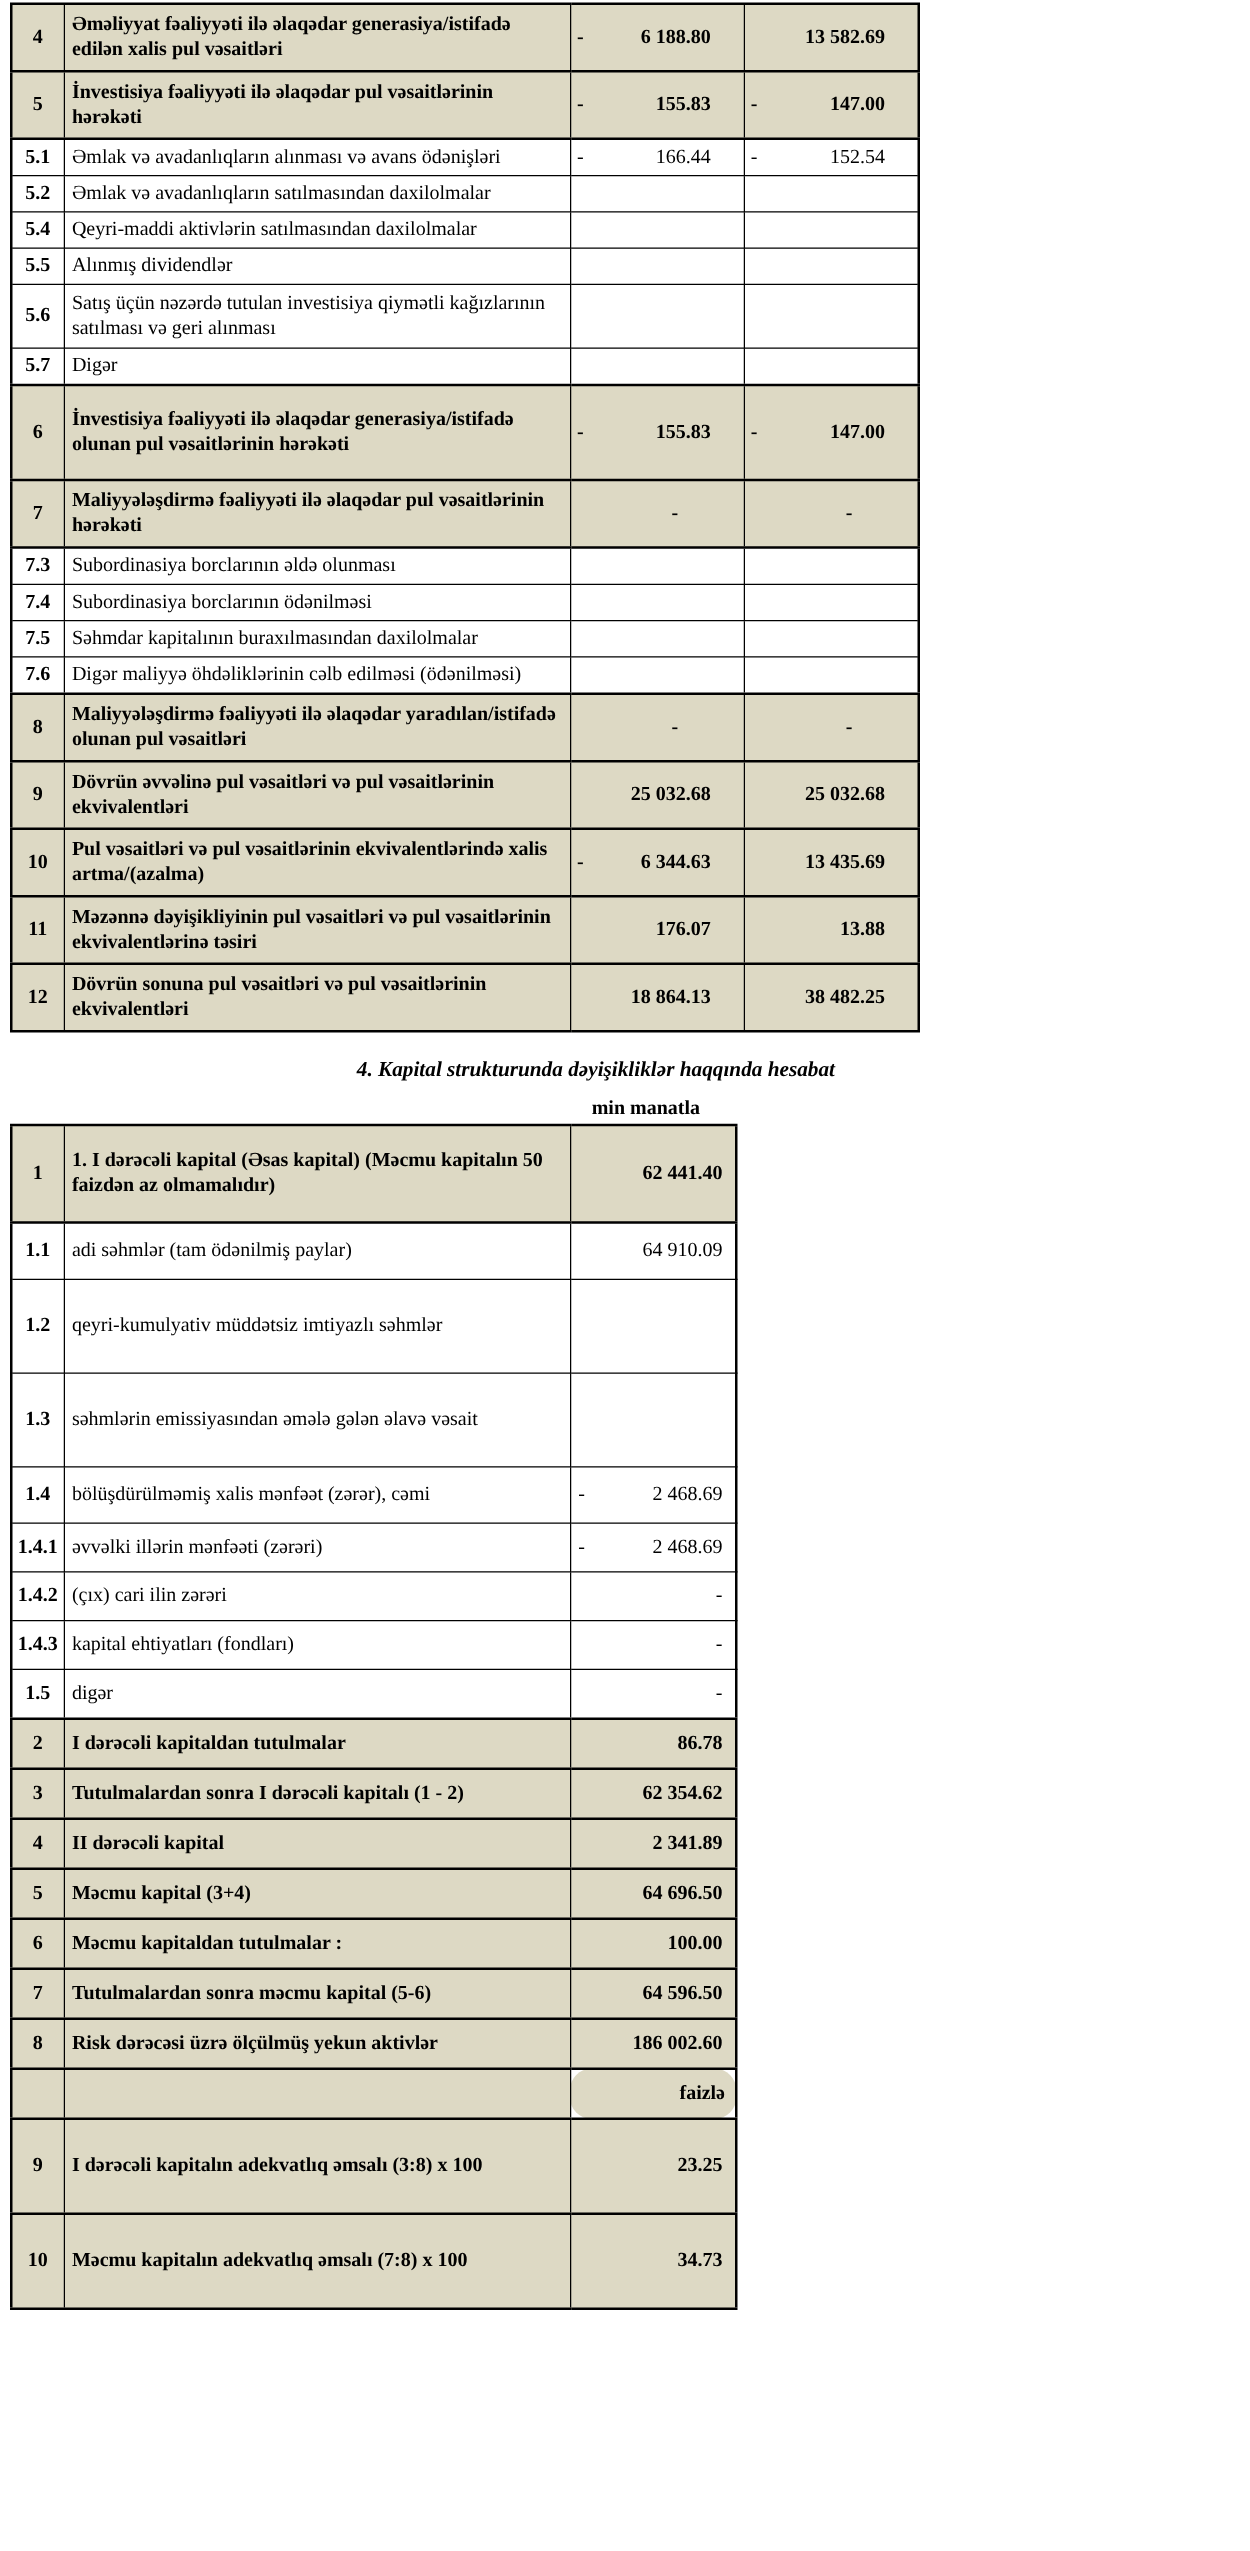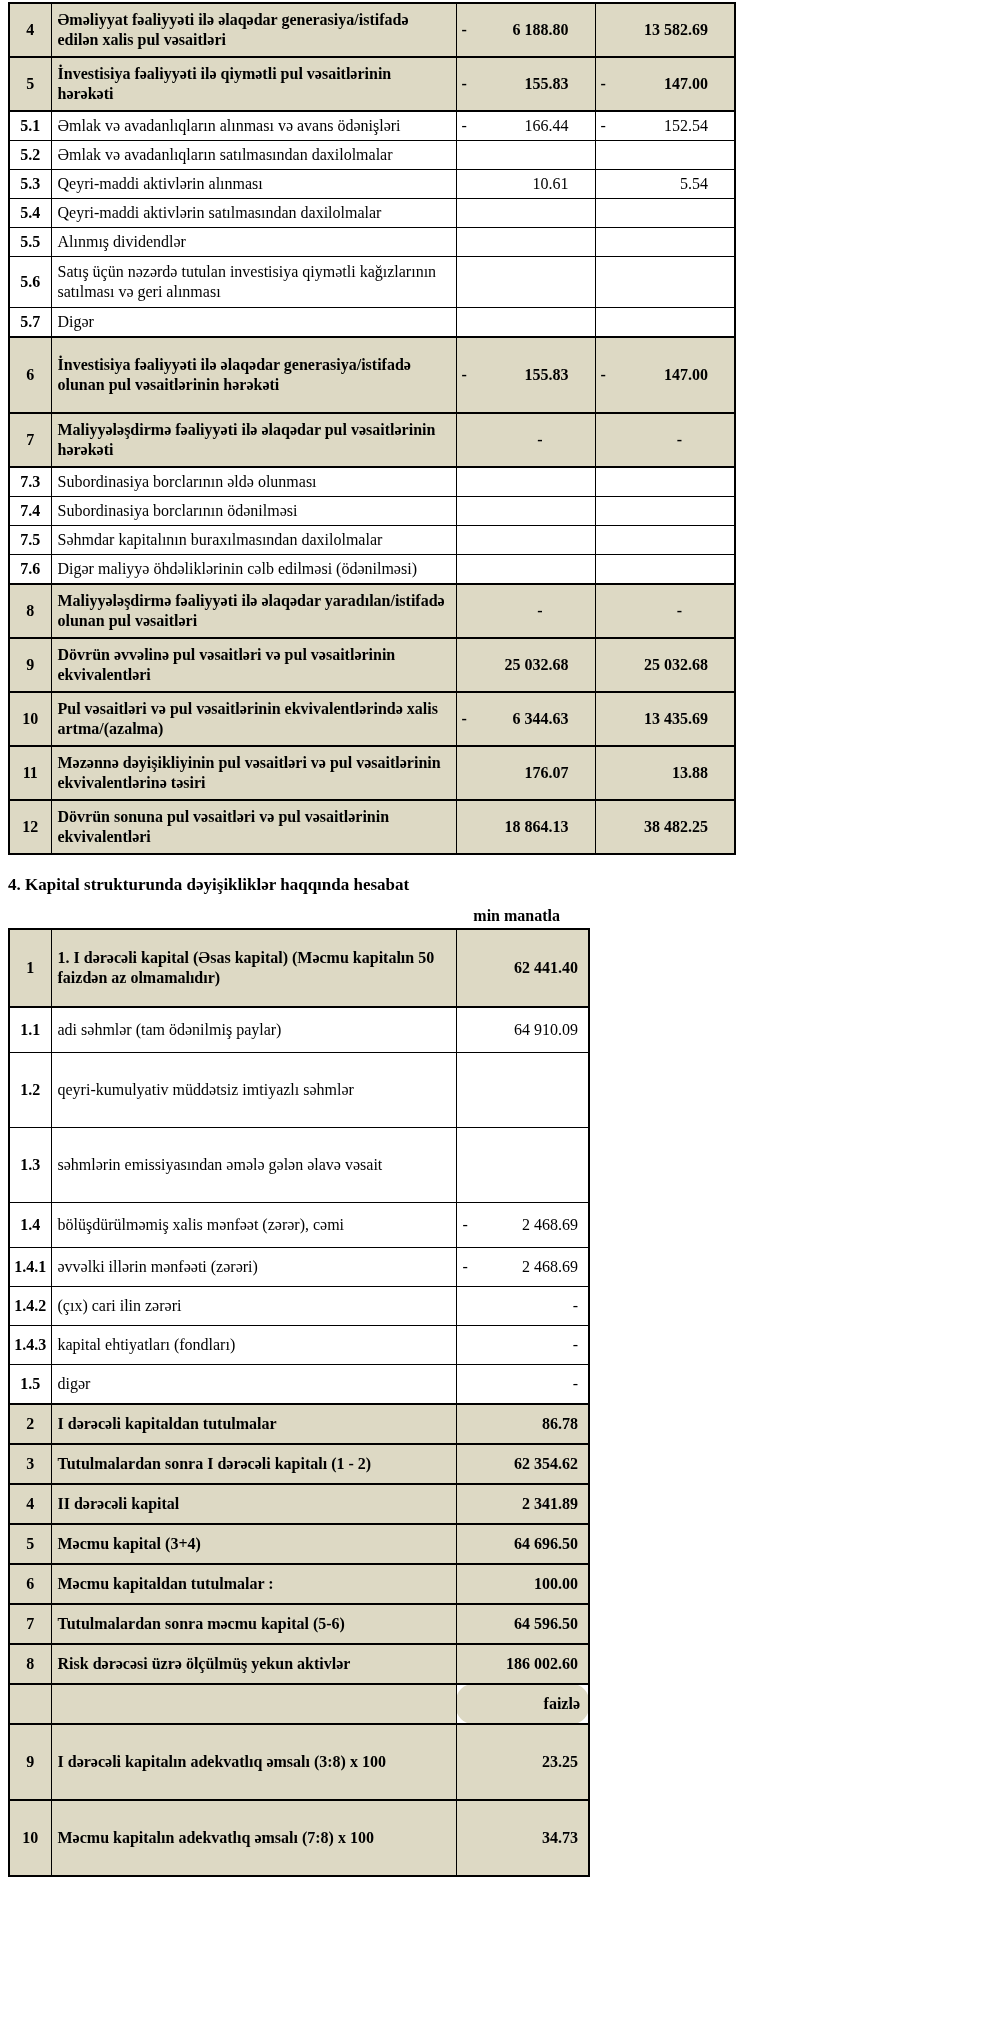--- a/index.html
+++ b/index.html
@@ -20,21 +20,21 @@
   .t2 .vwrap{padding:0 10px 0 6px;}
   td.zero .vwrap{padding-right:52px;justify-content:flex-end;}
   td.plabel{text-align:right;padding:0 8px 0 0;font-weight:bold;border-radius:17px;}
   tr.h24 td{height:24px;}
   tr.h34 td{height:34px;}
   tr.h40 td{height:40px;}
   tr.h46 td{height:46px;}
   tr.h48 td{height:48px;}
   tr.h70 td{height:70px;}
   tr.h72 td{height:72px;}
-  .sectitle{width:660px;text-align:left;font-weight:bold;font-size:17px;margin:20px 0 12px 0;}
+  .sectitle{width:660px;text-align:right;font-weight:bold;font-size:17px;margin:20px 0 12px 0;font-style:italic;}
   .unit{width:580px;text-align:right;font-weight:bold;font-size:16px;margin:0 0 3px 0;padding-right:28px;box-sizing:border-box;}
 </style>
 </head>
 <body>
 
 <div class="page">
 
   <table class="t1">
     <colgroup>
         <col style="width:42px">
@@ -54,21 +54,21 @@
           </td>
         <td class="cval">
             <div class="vwrap">
               <span class="sign"></span>
               <span class="amt">13 582.69</span>
             </div>
           </td>
       </tr>
       <tr class="main h48">
         <td class="cnum">5</td>
-        <td class="cdesc">İnvestisiya fəaliyyəti ilə qiymətli pul vəsaitlərinin hərəkəti</td>
+        <td class="cdesc">İnvestisiya fəaliyyəti ilə əlaqədar pul vəsaitlərinin hərəkəti</td>
         <td class="cval">
             <div class="vwrap">
               <span class="sign">-</span>
               <span class="amt">155.83</span>
             </div>
           </td>
         <td class="cval">
             <div class="vwrap">
               <span class="sign">-</span>
               <span class="amt">147.00</span>
@@ -97,36 +97,20 @@
         <td class="cval">
             <div class="vwrap">
               <span class="sign"></span>
               <span class="amt"></span>
             </div>
           </td>
         <td class="cval">
             <div class="vwrap">
               <span class="sign"></span>
               <span class="amt"></span>
-            </div>
-          </td>
-      </tr>
-      <tr class="h24">
-        <td class="cnum">5.3</td>
-        <td class="cdesc">Qeyri-maddi aktivlərin alınması</td>
-        <td class="cval">
-            <div class="vwrap">
-              <span class="sign"></span>
-              <span class="amt">10.61</span>
-            </div>
-          </td>
-        <td class="cval">
-            <div class="vwrap">
-              <span class="sign"></span>
-              <span class="amt">5.54</span>
             </div>
           </td>
       </tr>
       <tr class="h24">
         <td class="cnum">5.4</td>
         <td class="cdesc">Qeyri-maddi aktivlərin satılmasından daxilolmalar</td>
         <td class="cval">
             <div class="vwrap">
               <span class="sign"></span>
               <span class="amt"></span>

